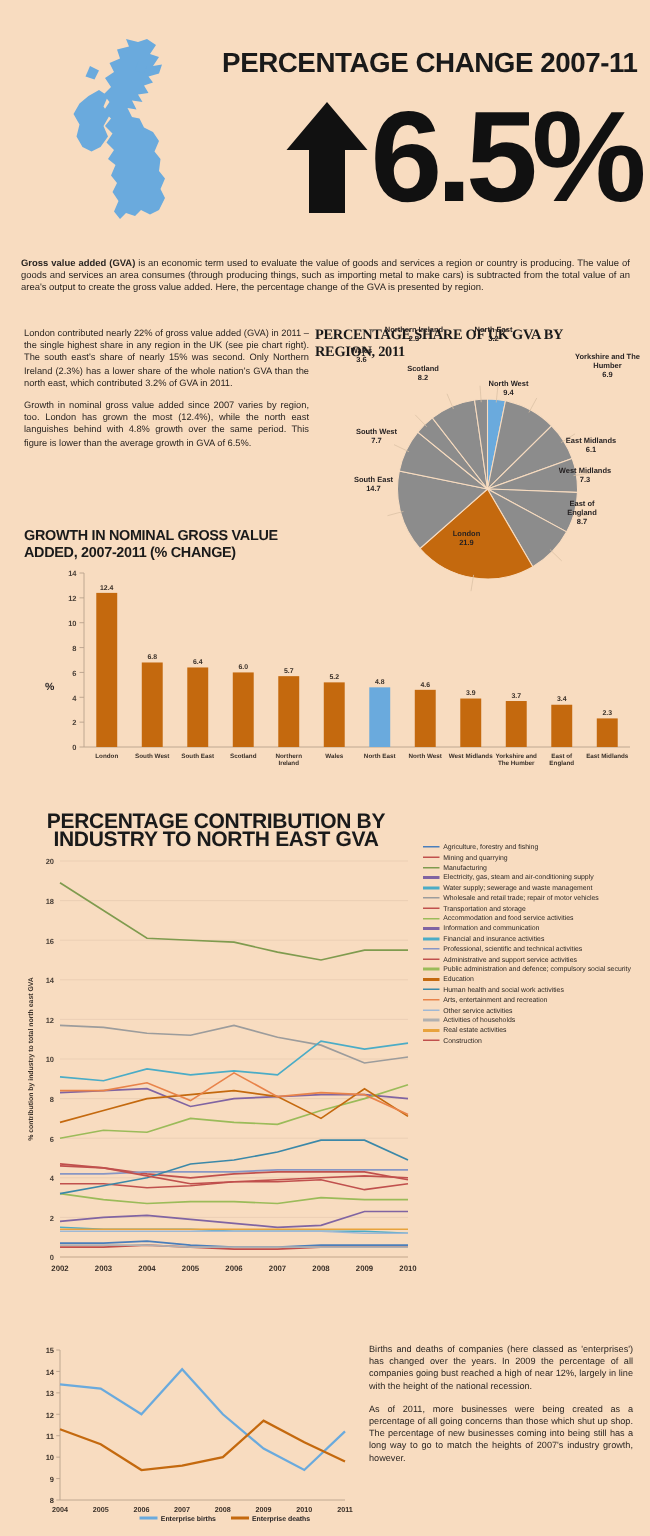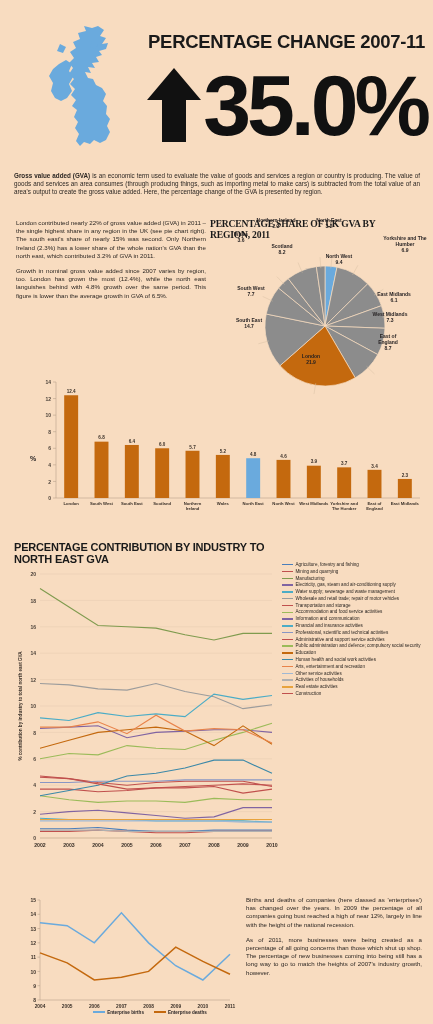--- a/index.html
+++ b/index.html
@@ -42,21 +42,21 @@
     position:absolute;left:16px;top:219px;width:190px;
     font-size:6.2px;line-height:8.2px;text-align:justify;color:#2b2622;
   }
   .left-col p{margin:0 0 7px 0;}
 
   
   .sec-title{
     font-weight:bold;font-size:9.6px;line-height:10.5px;
     text-transform:uppercase;color:#1a1a1a;letter-spacing:-0.2px;
   }
-  .sec-title.big{font-size:11px;line-height:12px;}
+  .sec-title.big{font-size:14px;line-height:12px;text-align:center;}
 
   #pie-title{position:absolute;left:210px;top:219px;width:200px;font-family:Liberation Serif, serif;}
   #bar-title{position:absolute;left:16px;top:353px;width:200px;}
   #line-title{position:absolute;left:14px;top:541px;width:260px;}
   #ent-title{position:absolute;left:14px;top:872px;width:230px;}
 
   
   .pie-wrap{position:absolute;left:218px;top:240px;width:215px;height:118px;}
   .pie-label{
     position:absolute;font-size:5px;line-height:5.8px;font-weight:bold;
@@ -122,21 +122,21 @@
     </svg>
 
     <div class="head-titles">
       <div class="head-line">PERCENTAGE CHANGE 2007-11</div>
     </div>
 
     <div class="big-stat-row">
       <svg class="arrow-up" viewBox="0 0 54 74">
         <polygon points="27,0 54,32 39,32 39,74 15,74 15,32 0,32" fill="#111111"></polygon>
       </svg>
-      <div class="big-pct">35.0%</div>
+      <div class="big-pct">6.5%</div>
     </div>
   </div>
 
   <div class="intro">
     <b>Gross value added (GVA)</b><span> is an economic term used to evaluate the value of goods and services a region or country is producing. The value of goods and services an area consumes (through producing things, such as importing metal to make cars) is subtracted from the total value of an area's output to create the gross value added. Here, the percentage change of the GVA is presented by region.</span>
   </div>
 
   <div class="left-col">
     <p>London contributed nearly 22% of gross value added (GVA) in 2011 – the single highest share in any region in the UK (see pie chart right). The south east's share of nearly 15% was second. Only Northern Ireland (2.3%) has a lower share of the whole nation's GVA than the north east, which contributed 3.2% of GVA in 2011.</p>
     <p>Growth in nominal gross value added since 2007 varies by region, too. London has grown the most (12.4%), while the north east languishes behind with 4.8% growth over the same period. This figure is lower than the average growth in GVA of 6.5%.</p>
@@ -179,20 +179,21 @@
         <div class="pie-label" style="left: 152px; top: 94px; width: 36px;"><span>East of England</span><br><span>8.7</span></div>
         <div class="pie-label" style="left: 70px; top: 114px; width: 46px;"><span>London</span><br><span>21.9</span></div>
         <div class="pie-label" style="left: 8px; top: 78px; width: 46px;"><span>South East</span><br><span>14.7</span></div>
         <div class="pie-label" style="left: 10px; top: 46px; width: 46px;"><span>South West</span><br><span>7.7</span></div>
         <div class="pie-label" style="left: 6px; top: -8px; width: 34px;"><span>Wales</span><br><span>3.6</span></div>
         <div class="pie-label" style="left: 44px; top: 4px; width: 40px;"><span>Scotland</span><br><span>8.2</span></div>
         <div class="pie-label" style="left: 30px; top: -22px; width: 56px;"><span>Northern Ireland</span><br><span>2.3</span></div>
       </div>
   </div>
 
+  <div class="sec-title" id="bar-title">GROWTH IN NOMINAL GROSS VALUE ADDED, 2007-2011 (% CHANGE)</div>
   <div class="bar-wrap">
     <div class="bar-ylab">%</div>
     <svg id="bar-svg" viewBox="0 0 412 165" width="412" height="165">
         <line x1="42" y1="10" x2="42" y2="126" stroke="#b9a28c" stroke-width="0.6"></line>
         <line x1="42" y1="126" x2="406" y2="126" stroke="#b9a28c" stroke-width="0.6"></line>
         <line x1="39" y1="126" x2="42" y2="126" stroke="#b9a28c" stroke-width="0.6"></line>
         <text x="37" y="128.2" text-anchor="end" font-size="5" fill="#4a4038" font-weight="bold">0</text>
         <line x1="39" y1="109.42857142857143" x2="42" y2="109.42857142857143" stroke="#b9a28c" stroke-width="0.6"></line>
         <text x="37" y="111.62857142857143" text-anchor="end" font-size="5" fill="#4a4038" font-weight="bold">2</text>
         <line x1="39" y1="92.85714285714286" x2="42" y2="92.85714285714286" stroke="#b9a28c" stroke-width="0.6"></line>

